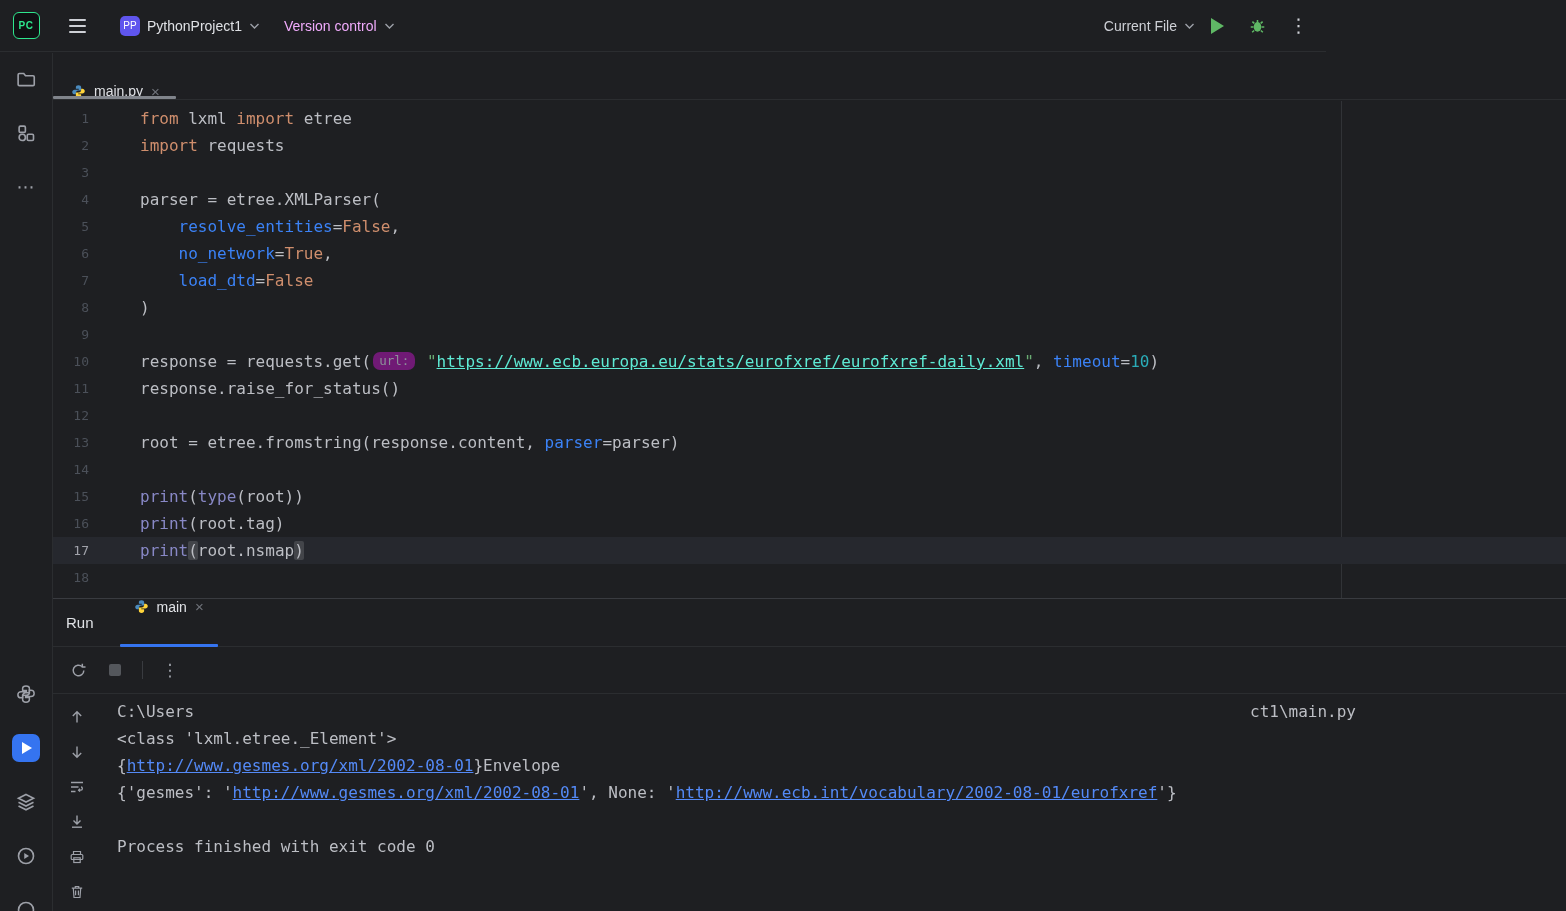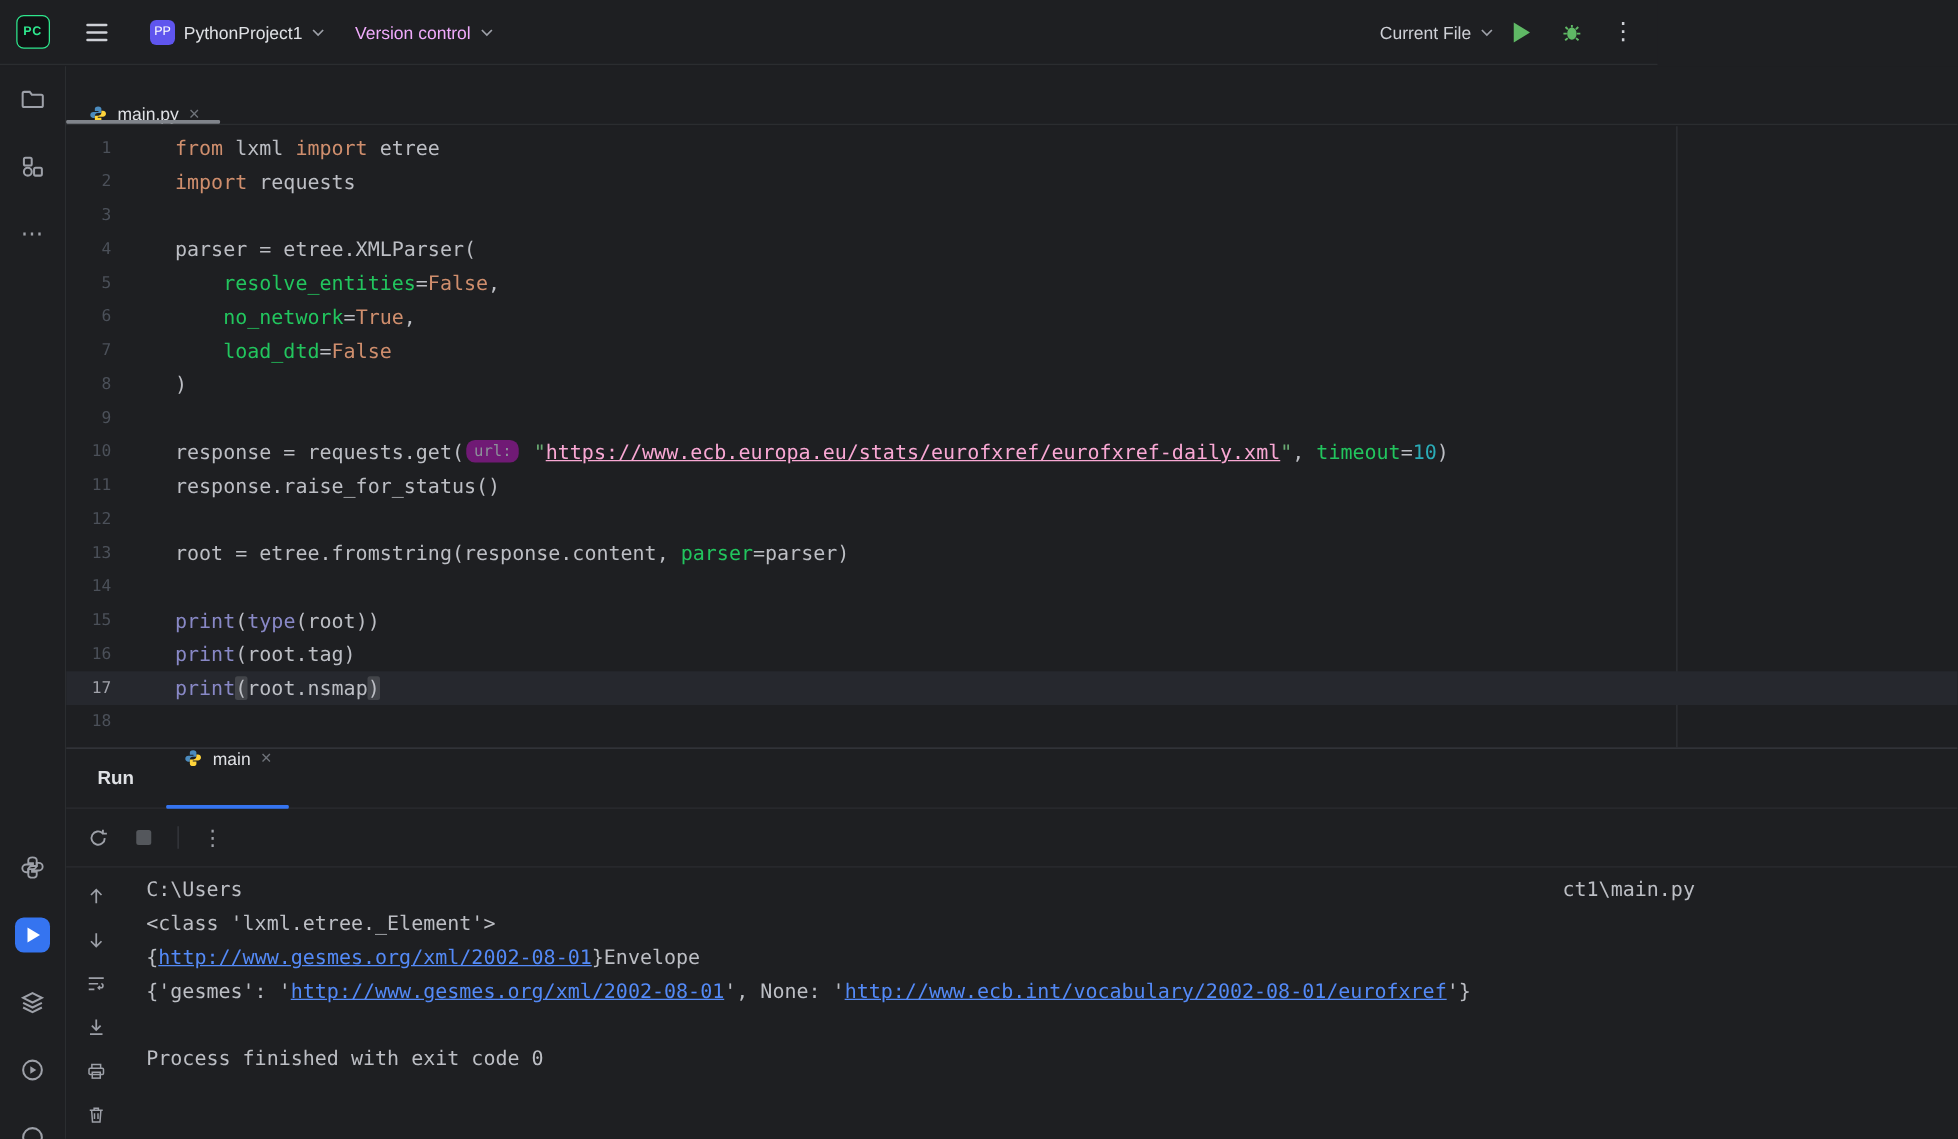--- a/index.html
+++ b/index.html
@@ -57,34 +57,34 @@
   .wrap-guide{position:absolute;left:1288px;top:0;bottom:0;width:1px;background:#313337}
   #code-lines{padding-top:4px}
   .code-line{position:relative;height:27px;line-height:27px;white-space:pre}
   .code-line.current{background:#26282e}
   .ln{position:absolute;left:0;top:0;width:36px;text-align:right;color:#4b5059;
     font-size:13px;line-height:27px}
   .code-line.current .ln{color:#a1a3ab}
   .line-text{position:absolute;left:87px;top:0;white-space:pre}
   .tok-def{color:#bcbec4}
   .tok-kw{color:#cf8e6d}
-  .tok-kwarg{color:#22c55e}
+  .tok-kwarg{color:#3b82f6}
   .tok-str{color:#6aab73}
-  .tok-strlink{color:#f9a8d4;text-decoration:underline;cursor:pointer}
+  .tok-strlink{color:#5eead4;text-decoration:underline;cursor:pointer}
   .tok-num{color:#2aacb8}
   .tok-blt{color:#8888c6}
   .tok-phl{color:#bcbec4;background:#43454a;border-radius:2px}
   .tok-inlay{display:inline-block;background:#701a75;color:#8c9199;font-size:12.5px;
     line-height:18px;padding:0 6px;border-radius:7px;vertical-align:2px;margin:0 2px}
 
   
   .runpanel{position:absolute;left:53px;top:598px;right:0;bottom:0;background:#1e1f22;
     border-top:1px solid #393b40}
   .run-header{height:48px;display:flex;align-items:center;border-bottom:1px solid #2b2d30}
-  .run-title{margin-left:25px;font-size:15px;font-weight:700;color:#dfe1e5}
+  .run-title{margin-left:13px;font-size:15px;font-weight:400;color:#dfe1e5}
   .run-tab{margin-left:26px;height:100%;display:flex;gap:8px;
     padding:0 14px;position:relative;cursor:pointer}
   .run-tab .tab-label{color:#dfe1e5}
   .run-tab .underline{position:absolute;left:0;right:0;bottom:-1px;height:3px;background:#3574f0;border-radius:1px}
   .run-toolbar{height:47px;display:flex;align-items:center;gap:13px;padding-left:13px;
     border-bottom:1px solid #2b2d30}
   .tb-btn{width:24px;height:24px;display:flex;align-items:center;justify-content:center;
     border-radius:4px;cursor:pointer}
   .stop-square{width:12px;height:12px;background:#54575c;border-radius:2px}
   .tb-sep{width:1px;height:18px;background:#393b40;margin:0 2px}

